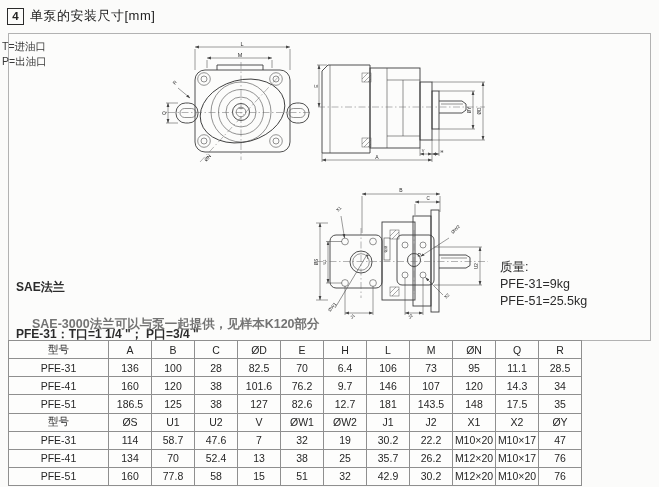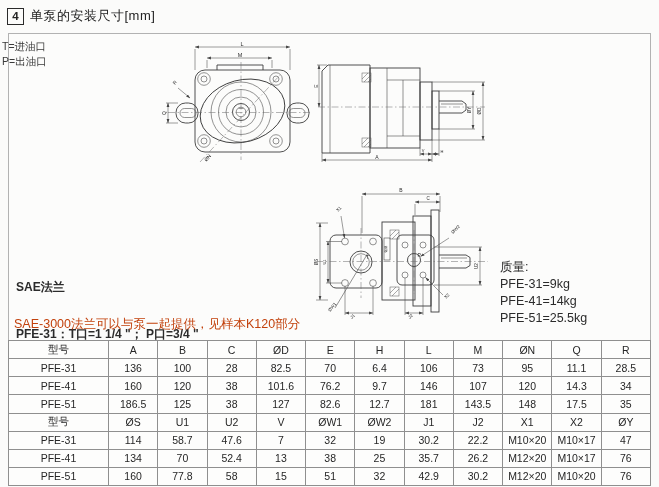--- a/index.html
+++ b/index.html
@@ -12,32 +12,32 @@
   .abs{position:absolute;}
   
   .hdr{left:7px;top:7px;display:flex;align-items:center;}
   .numbox{display:inline-block;width:15px;height:15px;line-height:15px;text-align:center;
     border:1.4px solid #2a2a2a;font-size:11.5px;font-weight:bold;}
   .ttl{margin-left:6px;font-size:13px;font-weight:normal;letter-spacing:.5px;}
   
   .cbox{left:8px;top:33px;width:641px;height:306px;border:1px solid #b2b2b2;background:#fcfcfb;}
   .notes{left:2px;top:39px;font-size:10.5px;line-height:15px;color:#3a3a3a;}
   .saeblk{left:16px;top:249px;font-size:12px;font-weight:bold;line-height:15.5px;white-space:pre;color:#2b2b2b;}
-  .sae3000{left:14px;top:316px;font-size:12.5px;font-weight:normal;color:#c2410c;}
+  .sae3000{left:32px;top:316px;font-size:12.5px;font-weight:bold;color:#737373;}
   .massblk{left:500px;top:259px;font-size:12.5px;font-weight:normal;line-height:17px;color:#2b2b2b;}
   
   svg{position:absolute;overflow:visible;}
   svg .ol{fill:none;stroke:#3c3c3c;stroke-width:.9;}
   svg .dt{fill:none;stroke:#4a4a4a;stroke-width:.6;}
   svg .dim{fill:none;stroke:#4a4a4a;stroke-width:.55;}
   svg .cl{fill:none;stroke:#6a6a6a;stroke-width:.5;stroke-dasharray:7 2.5 1.5 2.5;}
   svg .ht{fill:none;stroke:#555;stroke-width:.5;}
   svg text{fill:#2c2c2c;font-family:"Liberation Sans","DejaVu Sans",sans-serif;}
   
-  table.dim-table{left:8px;top:340px;position:absolute;width:643px;height:146px;
+  table.dim-table{left:8px;top:340px;position:absolute;width:574px;height:146px;
     border-collapse:collapse;table-layout:fixed;background:#fdfdfc;}
   .dim-table td{border:1px solid #8f8f8f;text-align:center;vertical-align:middle;
     font-size:10.5px;padding:0;height:17px;color:#262626;}
   .dim-table td.model{font-size:10.5px;}
 </style>
 </head>
 <body>
 
 <div class="abs hdr">
   <span class="numbox">4</span>
@@ -260,21 +260,20 @@
   <div>PFE-31：T口=1 1/4 "； P口=3/4 "</div>
   <div>PFE-41：T口=1 1/2 "； P口=1 "</div>
   <div>PFE-51：T口=2 "；      P口=1 1/4 "</div>
 </div>
 
 <div class="abs sae3000">SAE-3000法兰可以与泵一起提供，见样本K120部分</div>
 
 <div class="abs massblk">
   <div>质量:</div>
   <div>PFE-31=9kg</div>
-  <div>PFE-41=14kg</div>
   <div>PFE-51=25.5kg</div>
 </div>
 
 <table class="dim-table">
   <colgroup>
       <col style="width:100px">
     </colgroup>
   <tbody>
   <tr>
     <td class="model">型号</td>

